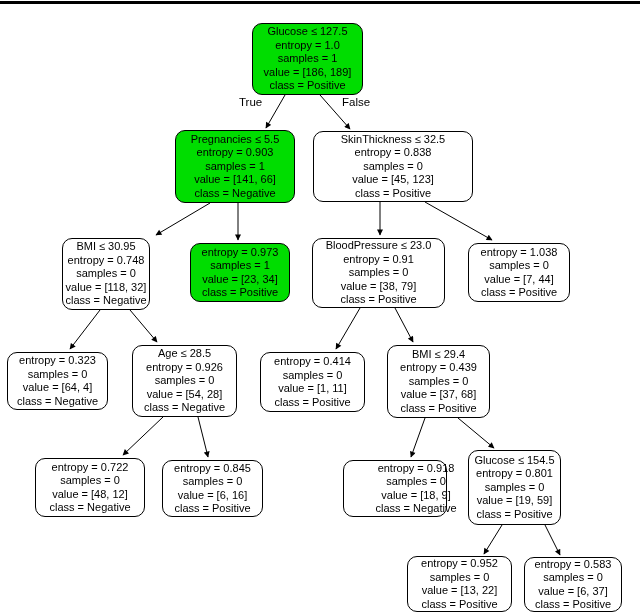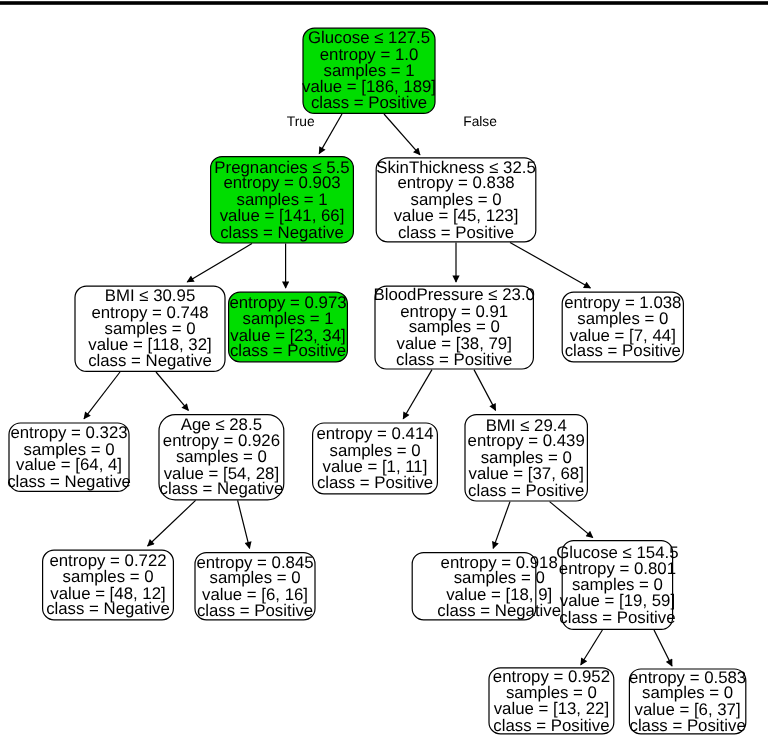--- a/index.html
+++ b/index.html
@@ -28,21 +28,21 @@
     position: absolute;
     border: 1px solid #000000;
     border-radius: 10px;
     background: #ffffff;
     color: #000000;
     display: flex;
     flex-direction: column;
     justify-content: center;
     align-items: center;
     text-align: center;
-    font-size: 14px;
+    font-size: 11px;
     line-height: 13.5px;
     padding: 1px 2px;
     white-space: nowrap;
   }
   .node.green { background: #00DD00; }
   .edge-label {
     position: absolute;
     font-size: 11.5px;
     color: #000000;
   }
@@ -74,47 +74,47 @@
       <line x1="163" y1="417" x2="123" y2="455" marker-end="url(#arrow)"></line>
       <line x1="198" y1="417" x2="208" y2="457" marker-end="url(#arrow)"></line>
       <line x1="425" y1="418" x2="411" y2="457" marker-end="url(#arrow)"></line>
       <line x1="458" y1="418" x2="494" y2="448" marker-end="url(#arrow)"></line>
       <line x1="502" y1="525" x2="484" y2="554" marker-end="url(#arrow)"></line>
       <line x1="545" y1="525" x2="560" y2="555" marker-end="url(#arrow)"></line>
     </g>
   </svg>
 
   <span class="edge-label" style="left:239px; top:96px;">True</span>
-  <span class="edge-label" style="left:342px; top:96px;margin-left:44px;">False</span>
+  <span class="edge-label" style="left:342px; top:96px;">False</span>
 
   <div class="node green" style="left:252px; top:23px; width:111px; height:72px;">
     <div>Glucose ≤ 127.5</div>
     <div>entropy = 1.0</div>
     <div>samples = 1</div>
     <div>value = [186, 189]</div>
     <div>class = Positive</div>
   </div>
 
   <div class="node green" style="left:175px; top:130px; width:120px; height:73px;">
     <div>Pregnancies ≤ 5.5</div>
     <div>entropy = 0.903</div>
     <div>samples = 1</div>
     <div>value = [141, 66]</div>
     <div>class = Negative</div>
   </div>
 
-  <div class="node" style="left:313px; top:131px; width:134px; height:71px;">
+  <div class="node" style="left:313px; top:131px; width:160px; height:71px;">
     <div>SkinThickness ≤ 32.5</div>
     <div>entropy = 0.838</div>
     <div>samples = 0</div>
     <div>value = [45, 123]</div>
     <div>class = Positive</div>
   </div>
 
-  <div class="node" style="left:62px; top:238px; width:126px; height:72px;">
+  <div class="node" style="left:62px; top:238px; width:88px; height:72px;">
     <div>BMI ≤ 30.95</div>
     <div>entropy = 0.748</div>
     <div>samples = 0</div>
     <div>value = [118, 32]</div>
     <div>class = Negative</div>
   </div>
 
   <div class="node green" style="left:190px; top:243px; width:100px; height:59px;">
     <div>entropy = 0.973</div>
     <div>samples = 1</div>
@@ -137,21 +137,21 @@
     <div>class = Positive</div>
   </div>
 
   <div class="node" style="left:7px; top:352px; width:101px; height:58px;">
     <div>entropy = 0.323</div>
     <div>samples = 0</div>
     <div>value = [64, 4]</div>
     <div>class = Negative</div>
   </div>
 
-  <div class="node" style="left:132px; top:345px; width:105px; height:72px;border-radius:14px;">
+  <div class="node" style="left:132px; top:345px; width:105px; height:72px;">
     <div>Age ≤ 28.5</div>
     <div>entropy = 0.926</div>
     <div>samples = 0</div>
     <div>value = [54, 28]</div>
     <div>class = Negative</div>
   </div>
 
   <div class="node" style="left:260px; top:352px; width:105px; height:60px;">
     <div>entropy = 0.414</div>
     <div>samples = 0</div>

